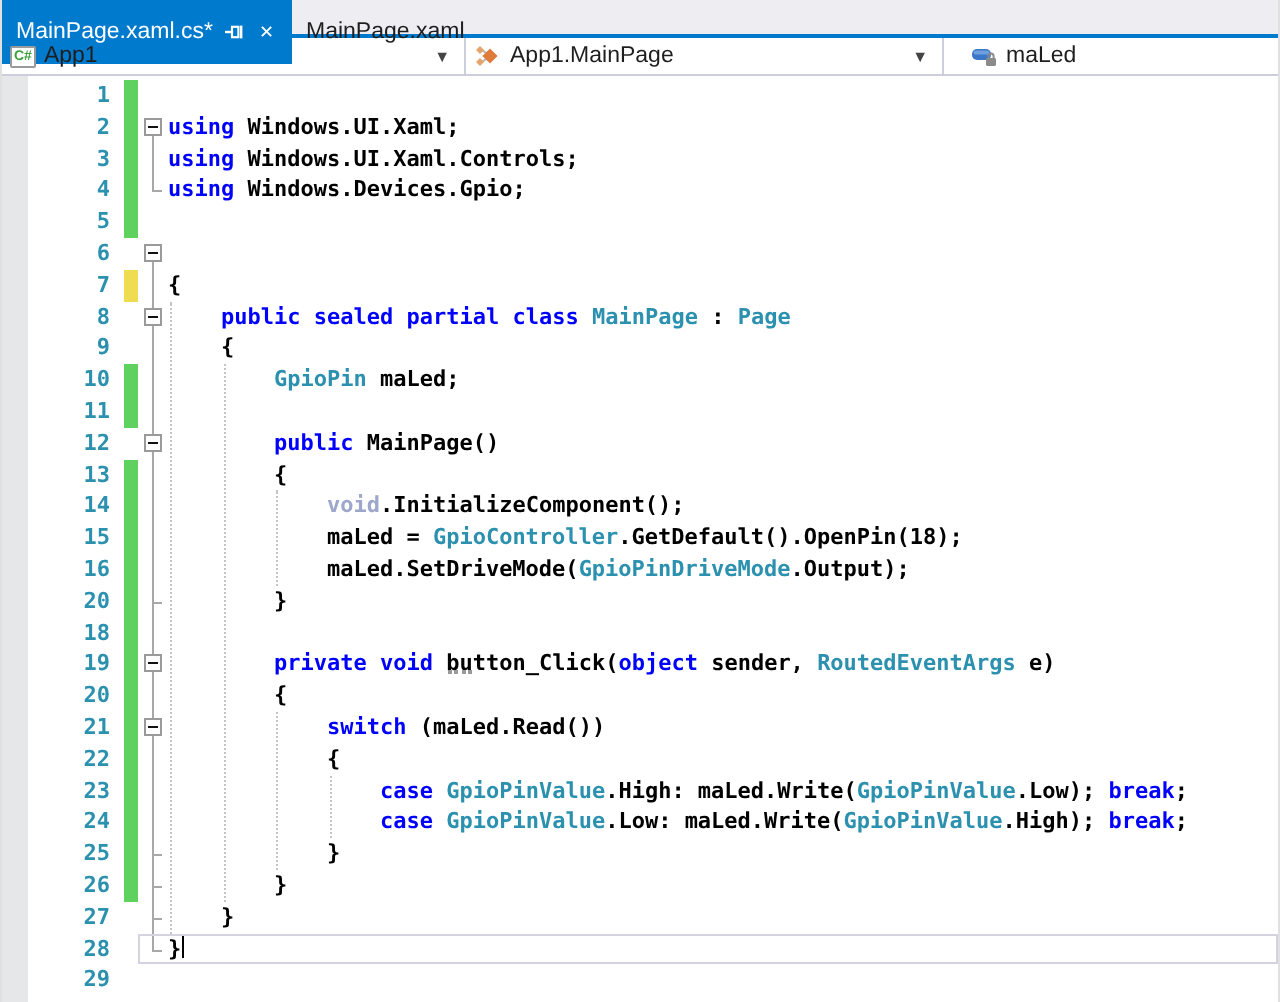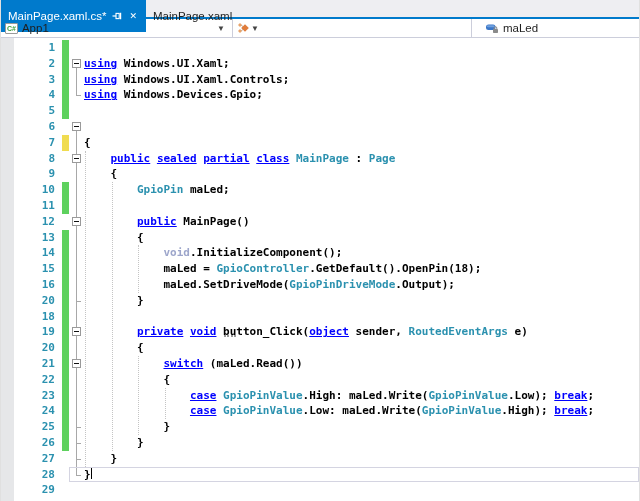--- a/index.html
+++ b/index.html
@@ -56,21 +56,21 @@
   .bar.yellow{background:var(--change-yellow);}
   .fold{width:15px;flex:0 0 auto;position:relative;}
   .foldbox{
     position:absolute;left:3px;top:3px;width:9px;height:9px;box-sizing:border-box;
     border:1px solid #9a9a9a;background:#fff;z-index:3;
   }
   .foldbox::after{
     content:"";position:absolute;left:1px;right:1px;top:3px;border-top:1px solid #111;
   }
   .code{flex:1;white-space:pre;}
-  .tok-k{color:var(--keyword);text-decoration:underline;}
+  .tok-k{color:var(--keyword);}
   .tok-t{color:var(--type);text-align:center;}
   .tok-p{color:var(--plain);}
   .tok-g{color:var(--grayed);}
   .tok-h{color:var(--plain);position:relative;}
   .tok-h::after{
     content:"";position:absolute;left:1px;bottom:1px;width:12px;
     border-bottom:2px dotted #9a9a9a;
   }
   .caret{
     display:inline-block;width:1px;height:12px;background:#000;
@@ -116,20 +116,21 @@
     <div class="combo combo-type">
       <span style="display:inline-flex;">
         <svg width="14" height="12" viewBox="0 0 14 12">
           <line x1="4" y1="3" x2="8" y2="6" stroke="#b0b0b0" stroke-width="1"></line>
           <line x1="4" y1="9" x2="8" y2="6" stroke="#b0b0b0" stroke-width="1"></line>
           <path d="M8 2.2 L11.8 6 L8 9.8 L4.2 6 Z" fill="#E07C3A"></path>
           <path d="M3 1 L5 3 L3 5 L1 3 Z" fill="#E8A36A"></path>
           <path d="M3 7 L5 9 L3 11 L1 9 Z" fill="#E8A36A"></path>
         </svg>
       </span>
+      <span class="combo-label">App1.MainPage</span>
       <span class="arrow">▼</span>
     </div>
     <div class="combo combo-member">
       <span style="display:inline-flex;">
         <svg width="14" height="12" viewBox="0 0 14 12">
           <rect x="1" y="2.5" width="9.5" height="5.5" rx="2.5" fill="#3B77C8"></rect>
           <rect x="1.8" y="3.2" width="7.8" height="2" rx="1.4" fill="#6FA0DE"></rect>
           <rect x="8" y="7" width="5" height="4" rx="0.7" fill="#8a8a8a"></rect>
           <path d="M9.2 7 v-1 a1.3 1.3 0 0 1 2.6 0 v1" fill="none" stroke="#8a8a8a" stroke-width="1"></path>
         </svg>

